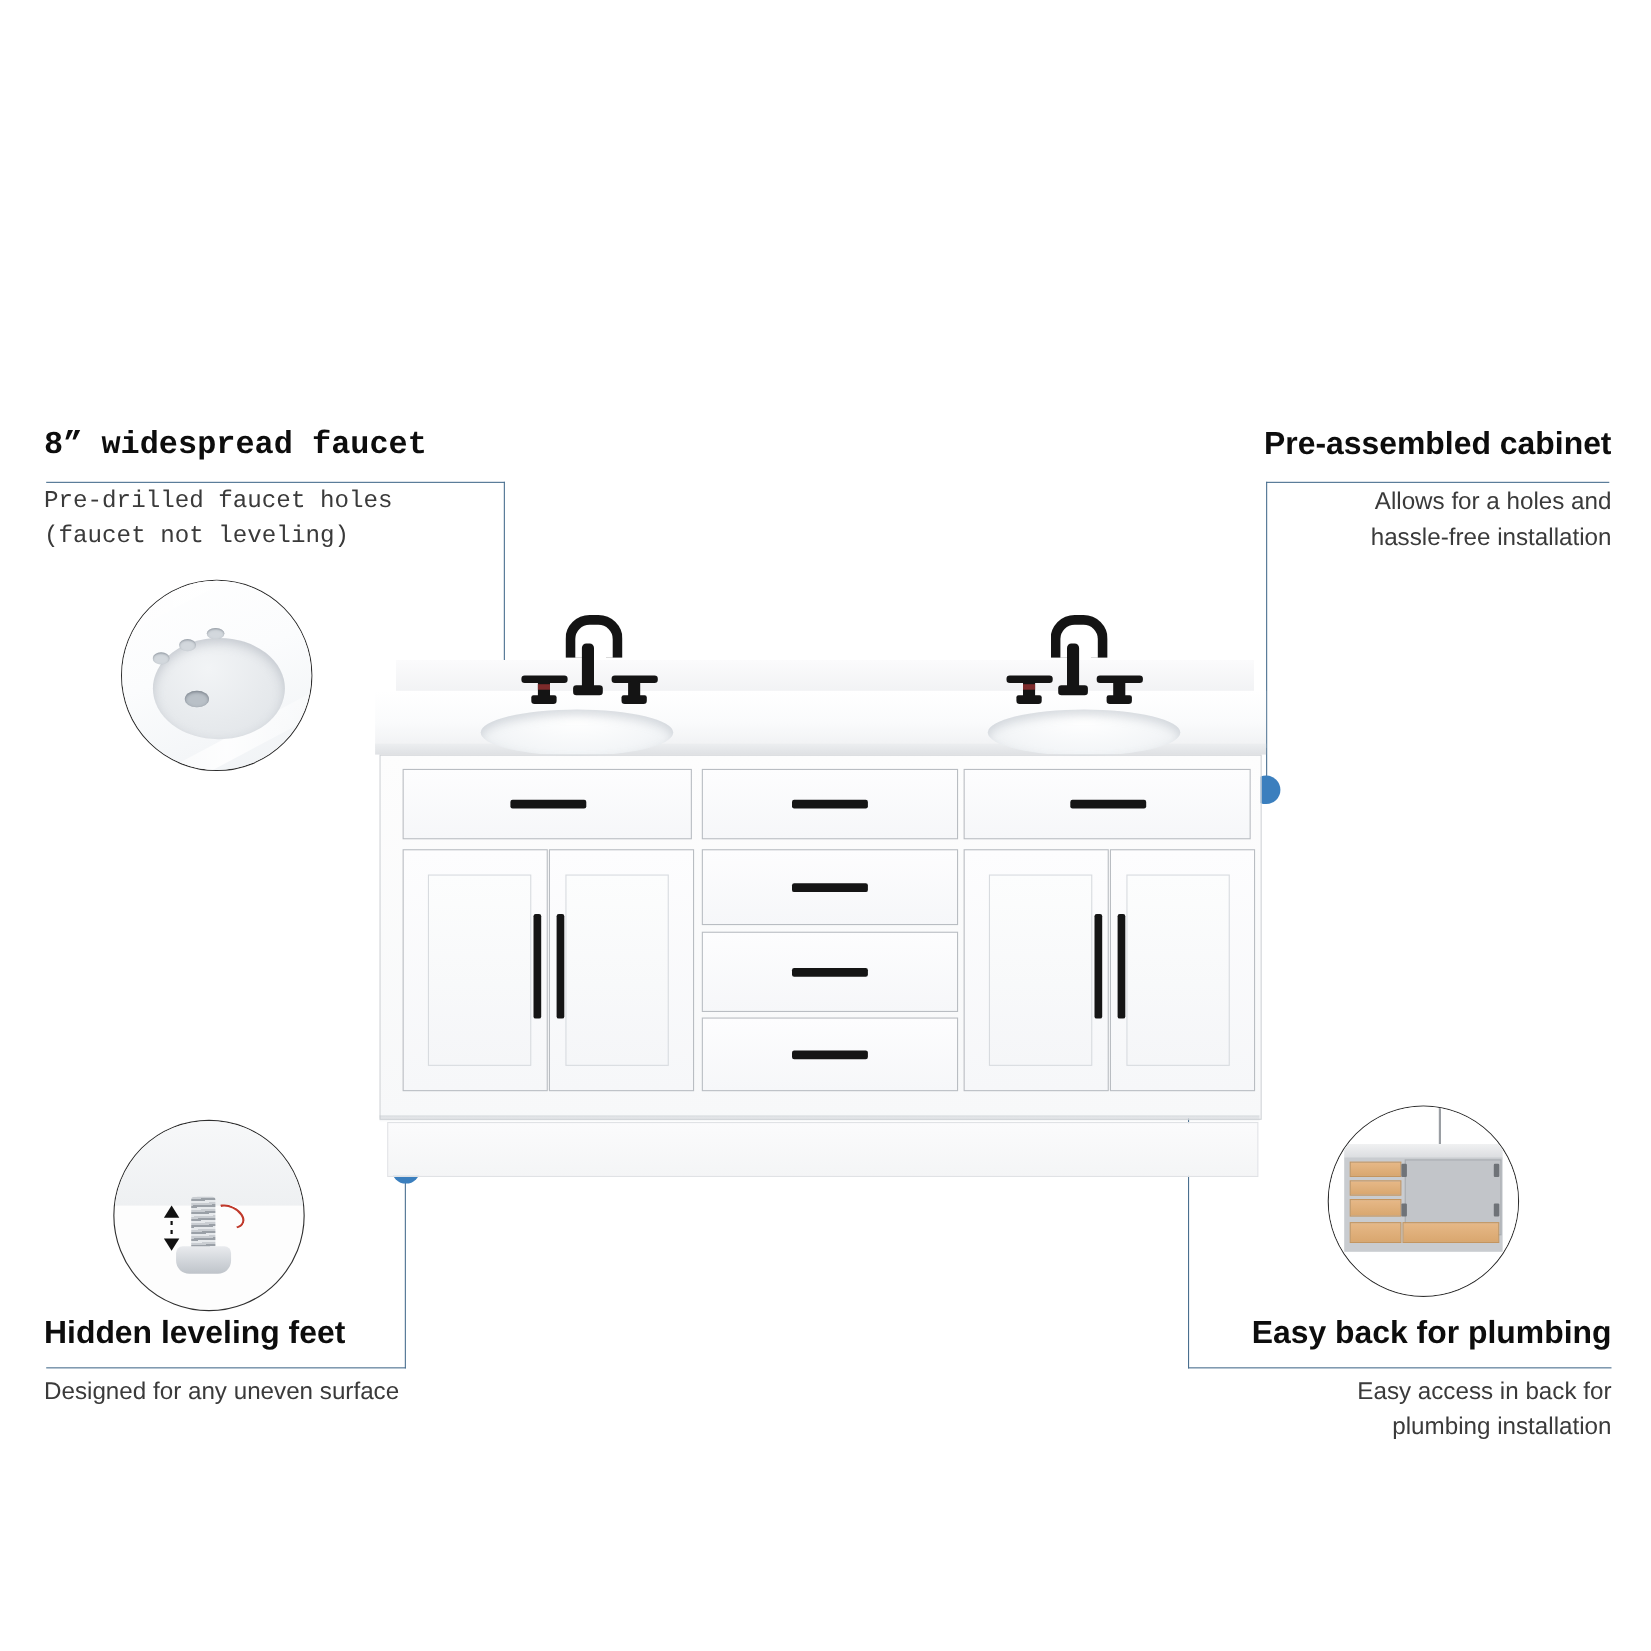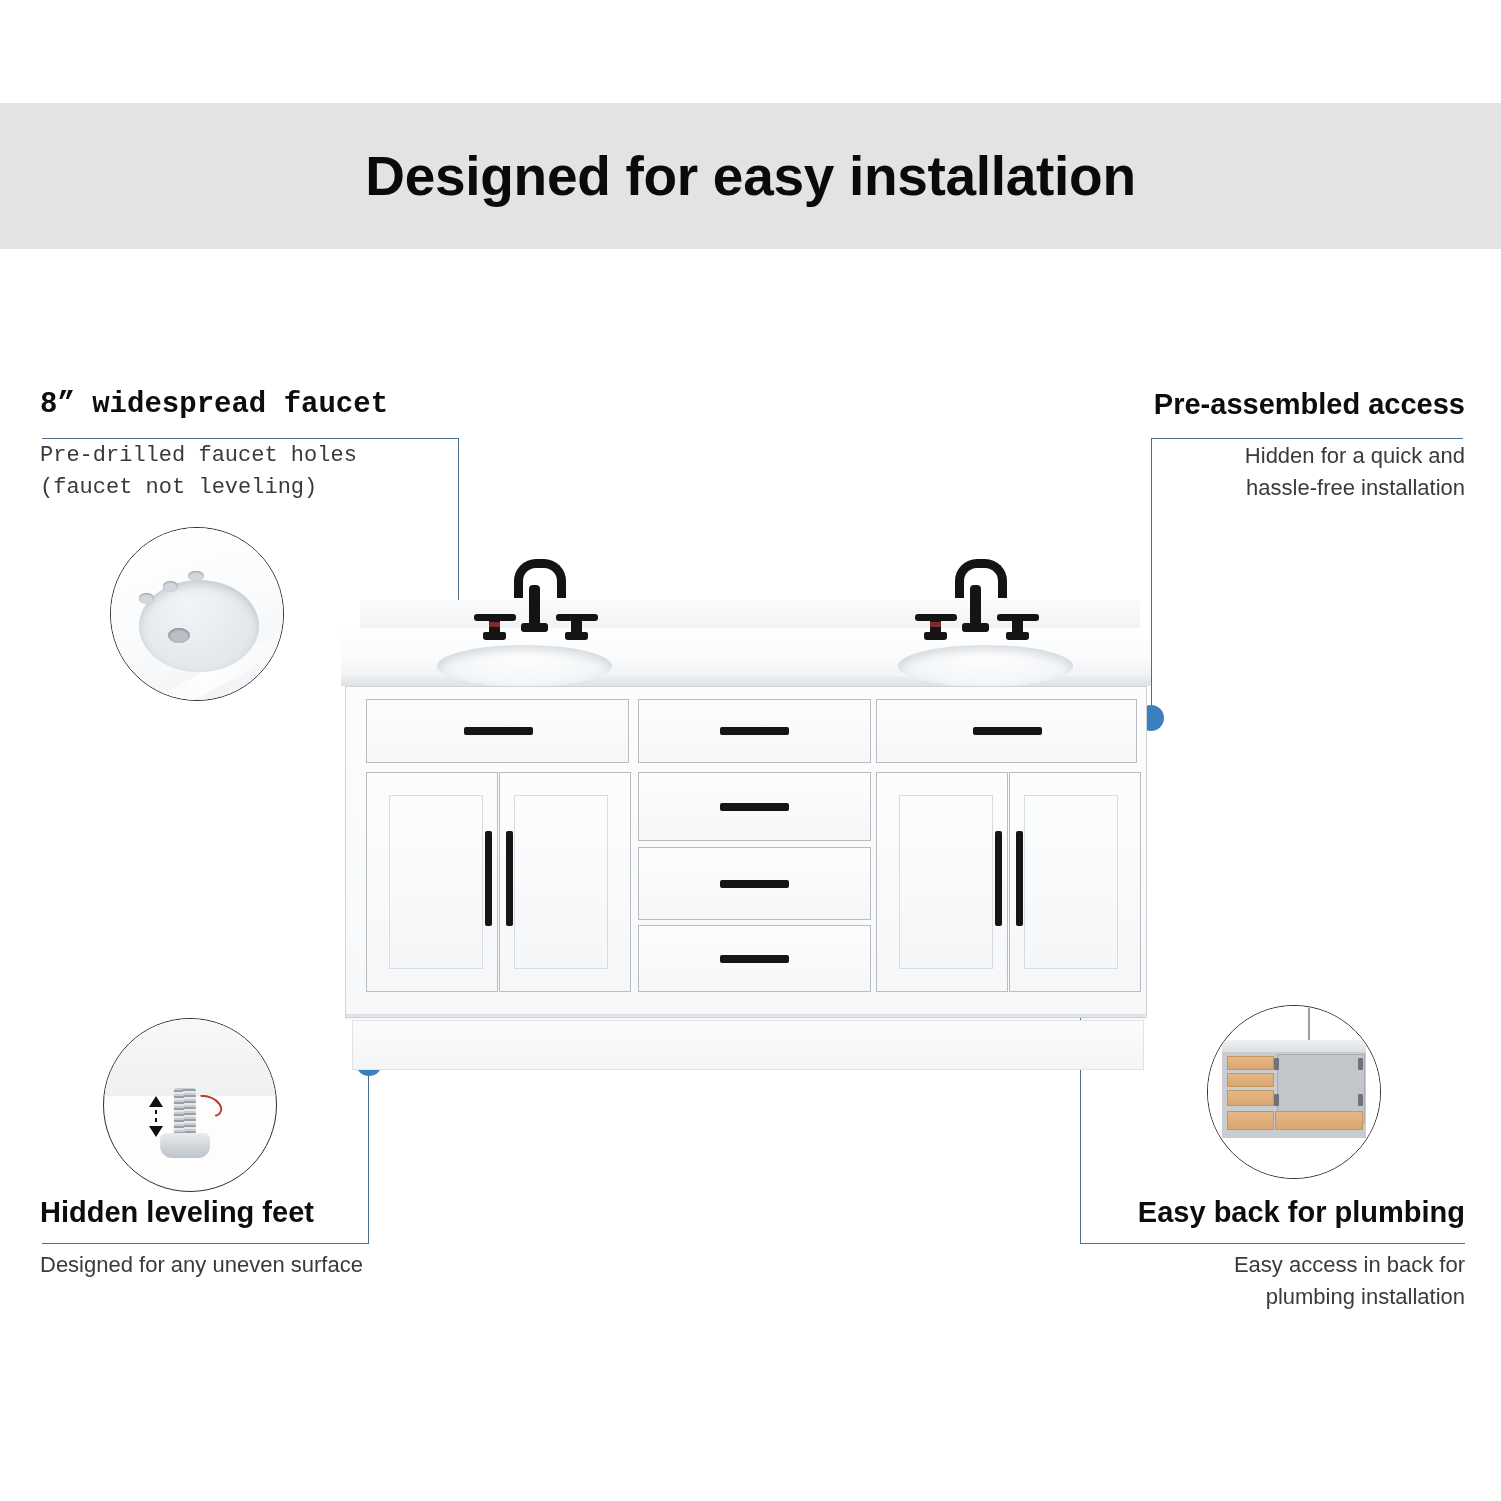--- a/index.html
+++ b/index.html
@@ -311,23 +311,20 @@
   .shadow-strip {
     position: absolute;
     background: linear-gradient(180deg, rgba(190,195,200,0.55) 0%, rgba(190,195,200,0) 100%);
   }
 </style>
 </head>
 <body>
 
 <div id="page">
 
-  <div class="banner">
-    <div class="banner-title">Designed for easy installation</div>
-  </div>
 
   <div class="callout c-tl">
     <div class="callout-heading">8” widespread faucet</div>
     <div class="callout-body">Pre-drilled faucet holes
 (faucet not leveling)</div>
   </div>
 
   <div class="rule" style="left:42px; top:438px; width:417px;"></div>
   <div class="rule-v" style="left:458px; top:438px; height:200px;"></div>
   <div class="dot" style="left:445px; top:625px;"></div>
@@ -337,22 +334,22 @@
     <div class="inset-streak" style="left:-20%; top:-10%; width:150%; height:16px; transform:rotate(-28deg);"></div>
     <div class="inset-streak" style="left:-20%; top:84%; width:150%; height:20px; transform:rotate(-28deg);"></div>
     <div class="sink-inset-basin"></div>
     <div class="hole" style="left:16%; top:38%; width:9%; height:6%;"></div>
     <div class="hole" style="left:30%; top:31%; width:9%; height:6%;"></div>
     <div class="hole" style="left:45%; top:25%; width:9%; height:6%;"></div>
     <div class="drain" style="left:33%; top:58%;"></div>
   </div>
 
   <div class="callout c-tr">
-    <div class="callout-heading">Pre-assembled access</div>
-    <div class="callout-body">Hidden for  a quick and
+    <div class="callout-heading">Pre-assembled cabinet</div>
+    <div class="callout-body">Allows for  a holes and
 hassle-free installation</div>
   </div>
   <div class="rule" style="left:1151px; top:438px; width:312px;"></div>
   <div class="rule-v" style="left:1151px; top:438px; height:280px;"></div>
   <div class="dot" style="left:1138px; top:705px;"></div>
 
   <div class="callout c-bl">
     <div class="callout-heading">Hidden leveling feet</div>
     <div class="callout-body">Designed for any uneven surface</div>
   </div>

